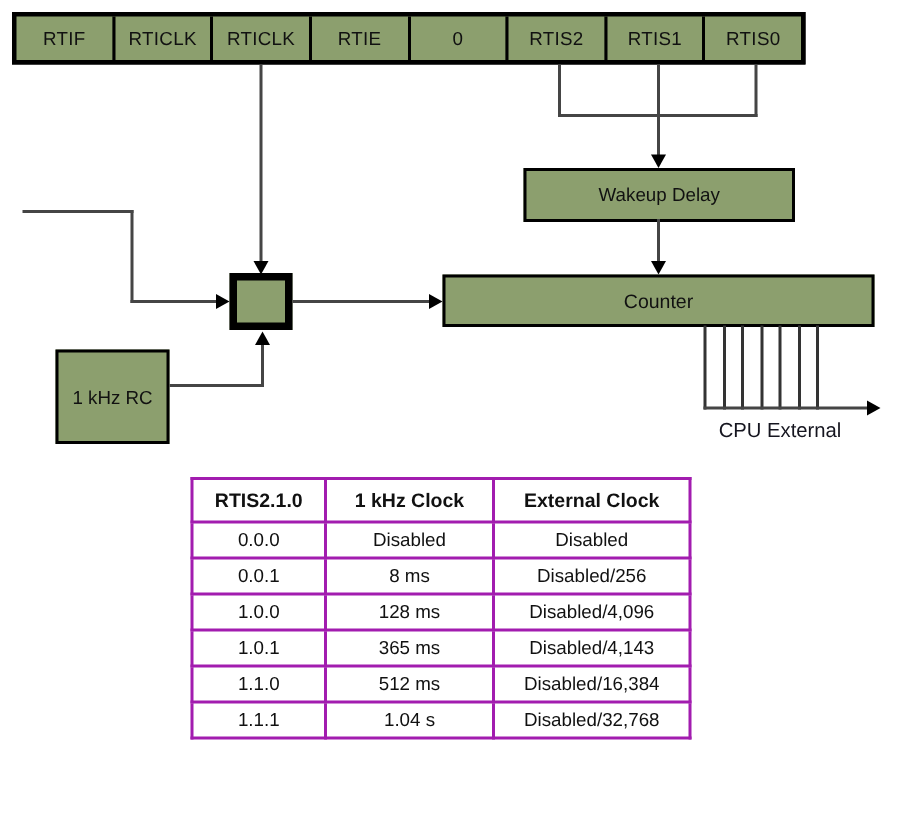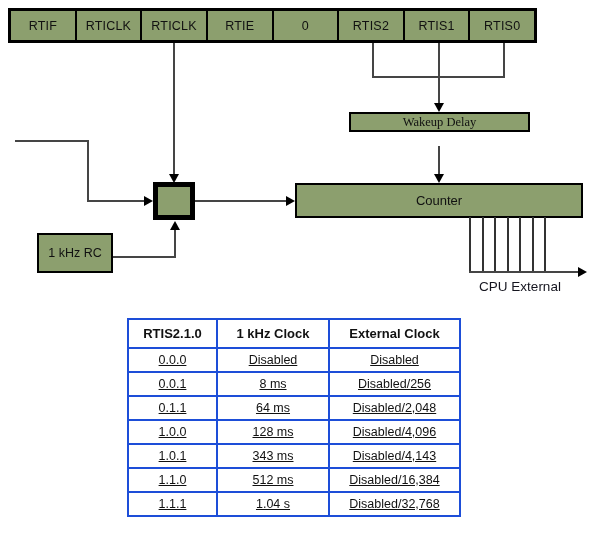--- a/index.html
+++ b/index.html
@@ -16,24 +16,24 @@
   .register .cell{
     flex:1;background:#8c9f6e;display:flex;align-items:center;justify-content:center;
     font-size:12.5px;letter-spacing:.2px;border-left:2px solid #000;
   }
   .register .cell:first-child{border-left:none;}
   
   .block{
     position:absolute;background:#8c9f6e;border:2px solid #000;box-sizing:border-box;
     display:flex;align-items:center;justify-content:center;font-size:12.5px;
   }
-  .block.wakeup{left:349px;top:112px;width:181px;height:20px;font-family:Liberation Serif, serif;}
+  .block.wakeup{left:349px;top:112px;width:181px;height:36px;}
   .block.counter{left:295px;top:183px;width:288px;height:35px;font-size:13px;}
   .block.square{left:153px;top:182px;width:42px;height:38px;border-width:5px;}
-  .block.rc{left:37px;top:233px;width:76px;height:40px;}
+  .block.rc{left:37px;top:233px;width:76px;height:63px;}
   
   .wire{position:absolute;background:#454545;}
   .wire.h{height:2px;}
   .wire.v{width:2px;}
   
   .arr{position:absolute;width:0;height:0;}
   .arr.down{border-left:5px solid transparent;border-right:5px solid transparent;border-top:9px solid #000;}
   .arr.up{border-left:5px solid transparent;border-right:5px solid transparent;border-bottom:9px solid #000;}
   .arr.right{border-top:5px solid transparent;border-bottom:5px solid transparent;border-left:9px solid #000;}
   
@@ -42,24 +42,24 @@
   .cpu-label{
     position:absolute;left:452px;top:279px;width:136px;text-align:center;
     font-size:13.5px;color:#15151f;
   }
   
   .rate-table{
     position:absolute;left:127px;top:318px;border-collapse:collapse;
     font-size:12.5px;table-layout:fixed;
   }
   .rate-table th,.rate-table td{
-    border:2px solid #1d4ed8;text-align:center;padding:0;vertical-align:middle;
+    border:2px solid #a21caf;text-align:center;padding:0;vertical-align:middle;
   }
   .rate-table th{height:27px;font-weight:bold;font-size:13px;}
-  .rate-table td{height:22px;text-decoration:underline;}
+  .rate-table td{height:22px;}
   .col-a{width:89px;}.col-b{width:112px;}.col-c{width:131px;}
 </style>
 </head>
 <body>
 
 <div class="canvas">
 
   <div class="register">
     <div class="cell">RTIF</div>
     <div class="cell">RTICLK</div>
@@ -132,32 +132,27 @@
         <td>0.0.0</td>
         <td>Disabled</td>
         <td>Disabled</td>
       </tr>
       <tr>
         <td>0.0.1</td>
         <td>8 ms</td>
         <td>Disabled/256</td>
       </tr>
       <tr>
-        <td>0.1.1</td>
-        <td>64 ms</td>
-        <td>Disabled/2,048</td>
-      </tr>
-      <tr>
         <td>1.0.0</td>
         <td>128 ms</td>
         <td>Disabled/4,096</td>
       </tr>
       <tr>
         <td>1.0.1</td>
-        <td>343 ms</td>
+        <td>365 ms</td>
         <td>Disabled/4,143</td>
       </tr>
       <tr>
         <td>1.1.0</td>
         <td>512 ms</td>
         <td>Disabled/16,384</td>
       </tr>
       <tr>
         <td>1.1.1</td>
         <td>1.04 s</td>

